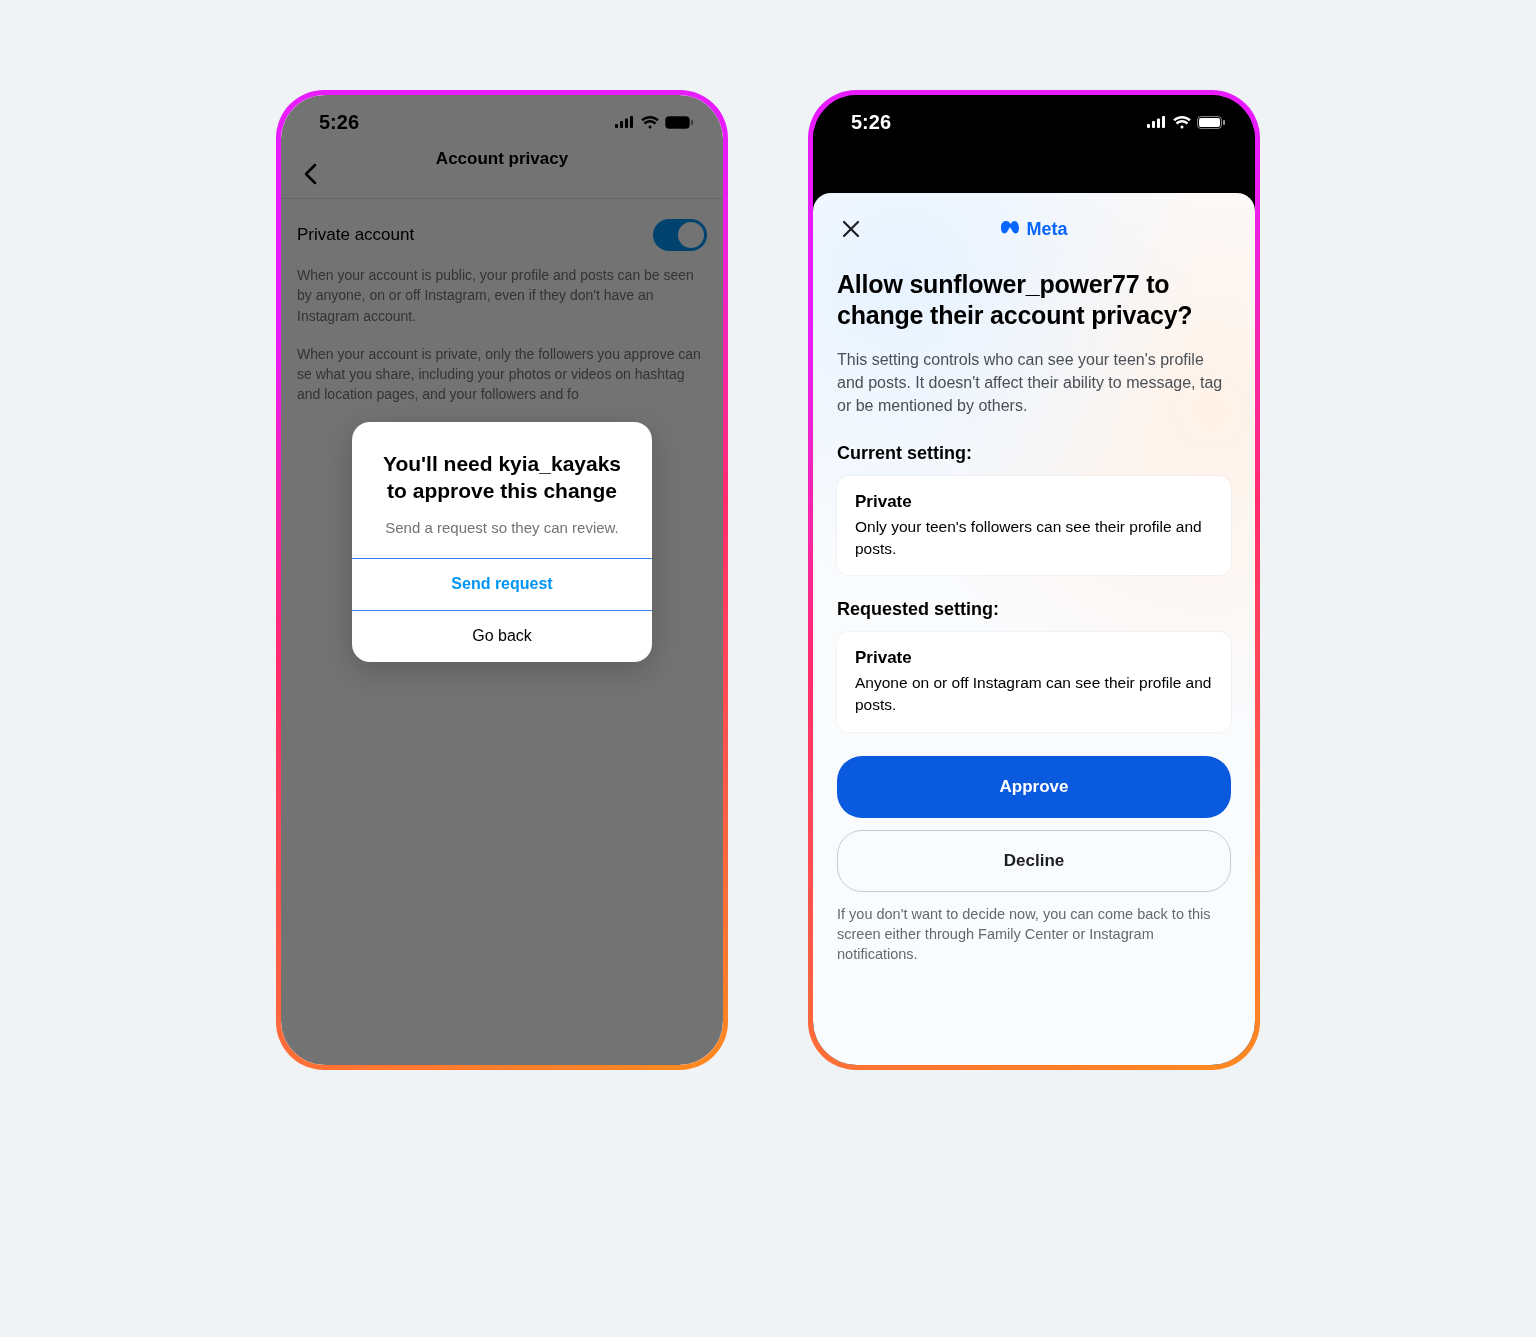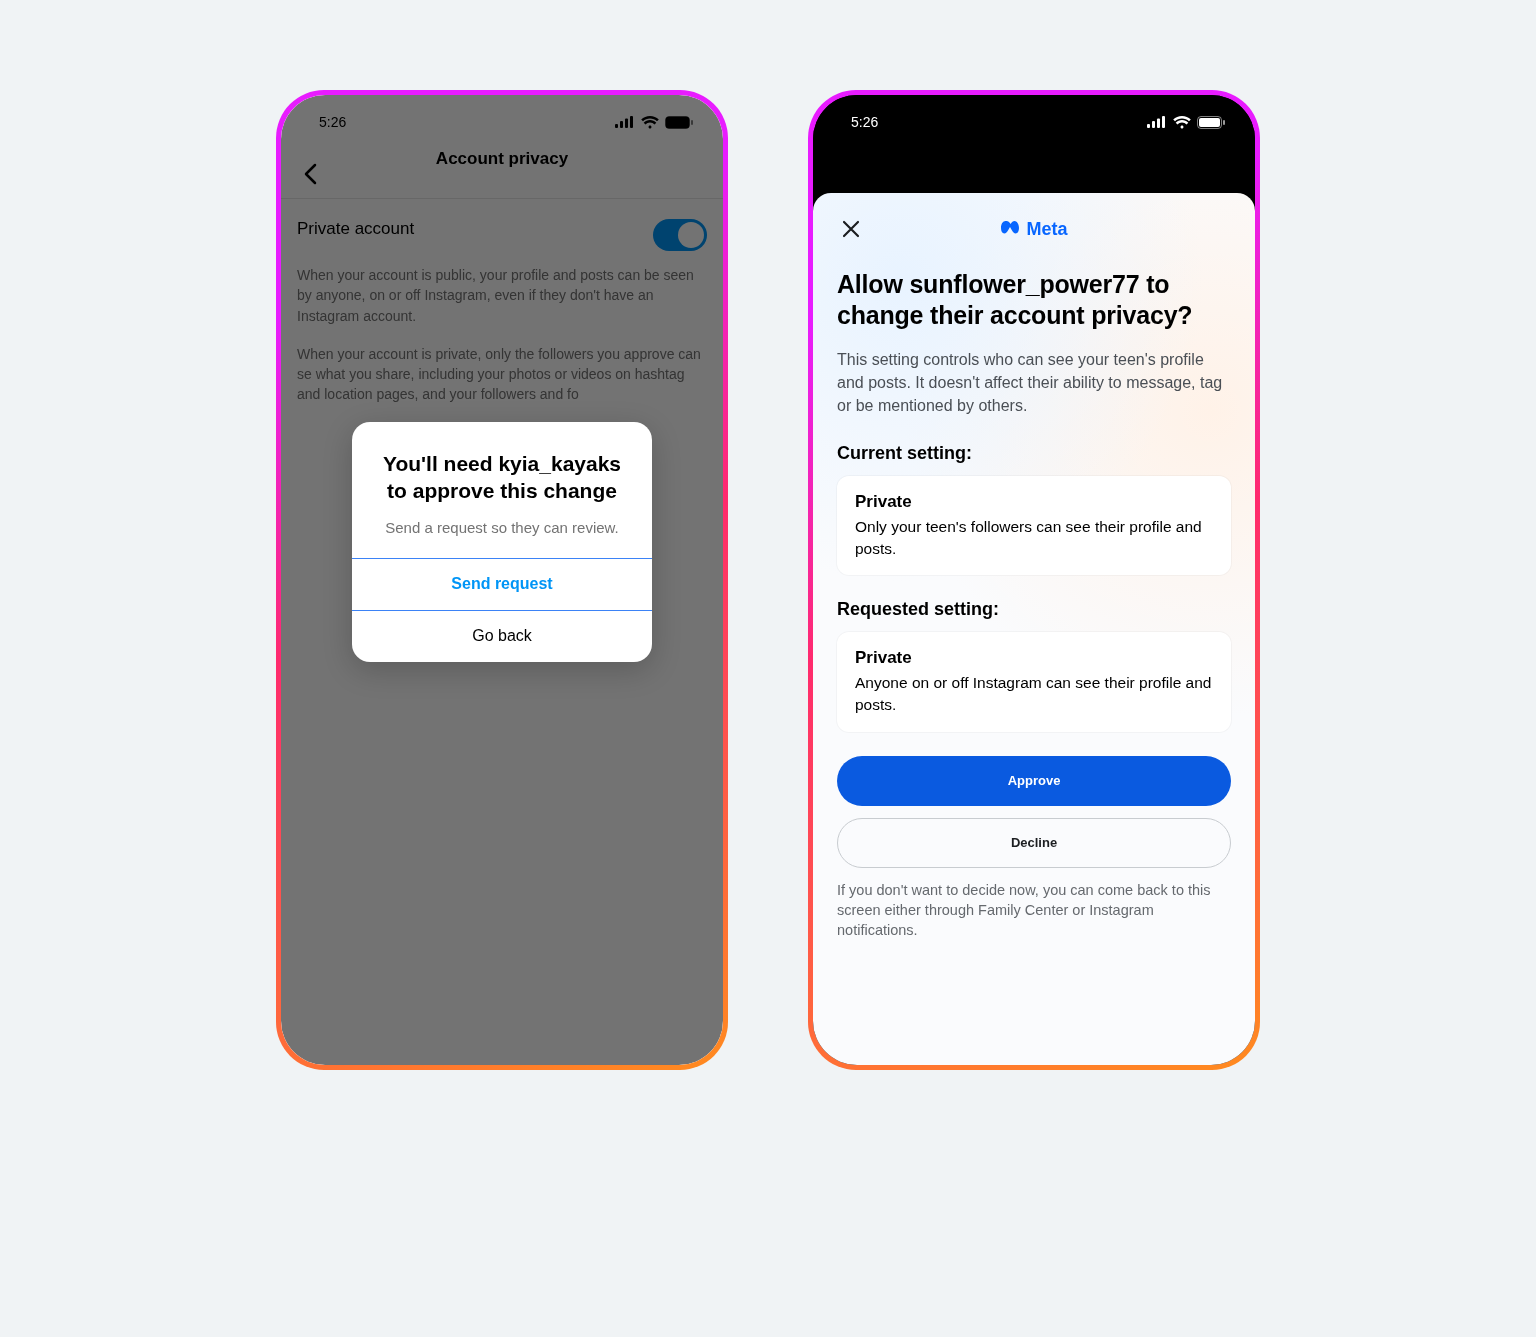--- a/index.html
+++ b/index.html
@@ -36,22 +36,22 @@
   
   .left-phone .phone-inner {
     background: #fff;
   }
   .status-bar {
     height: 54px;
     display: flex;
     justify-content: space-between;
     align-items: center;
     padding: 0 30px 0 38px;
-    font-weight: 400;
-    font-size: 14px;
+    font-weight: 700;
+    font-size: 20px;
   }
   .black-status {
     background:#000; color:#fff;
   }
   .status-icons {
     display:flex; align-items:center; gap:6px;
   }
   .signal-icon, .wifi-icon, .battery-icon { display:inline-block; }
   .signal-icon svg, .wifi-icon svg, .battery-icon svg { display:block; }
   
@@ -62,21 +62,21 @@
     position:relative;
     border-bottom:1px solid #e5e5e5;
   }
   .header-bar .back {
     position:absolute; left:14px; top:10px;
     width:30px;height:30px; display:flex;align-items:center;justify-content:center;
   }
   .header-bar .title { font-weight:700; font-size:17px; }
   .settings-body { padding: 14px 16px; }
   .row {
-    display:flex; justify-content:space-between; 
+    display:flex; justify-content:space-between; align-items:center;
     font-size:17px; padding:6px 0 14px 0;gap:20px;
   }
   .toggle {
     width:54px;height:32px;border-radius:16px;background:#0095f6;position:relative;
   }
   .toggle::after{
     content:""; position:absolute; right:3px; top:3px;
     width:26px;height:26px;border-radius:50%; background:#fff;
   }
   .desc { color:#737373; font-size:14px; line-height:1.45; margin-bottom:18px; }
@@ -134,23 +134,23 @@
   }
   .sheet-sub { font-size:16px; color:#4a4f55; line-height:1.45; margin-bottom:26px; }
   .sect-label { font-size:18px; font-weight:700; margin-bottom:12px; }
   .card {
     background:#fff; border-radius:12px; padding:16px 18px; margin-bottom:24px;
     box-shadow:0 0 0 1px rgba(0,0,0,0.03);
   }
   .card-title { font-weight:700; font-size:17px; margin-bottom:4px; }
   .card-sub { font-size:15.5px; color:#000000; line-height:1.4; }
   .pill-btn {
-    width:100%; height:50px; border-radius:25px;
+    width:100%; height:62px; border-radius:25px;
     display:flex;align-items:center;justify-content:center;
-    font-size:13px; font-weight:600; margin-bottom:12px;
+    font-size:17px; font-weight:600; margin-bottom:12px;
   }
   .pill-primary { background:#0a5ae0; color:#fff; }
   .pill-secondary { background:transparent; color:#1c1e21; border:1px solid #c8ccd0; }
   .footnote { font-size:14.5px; color:#65696e; line-height:1.4; margin-top:10px; }
 </style>
 </head>
 <body>
 
 <div class="container">
 

